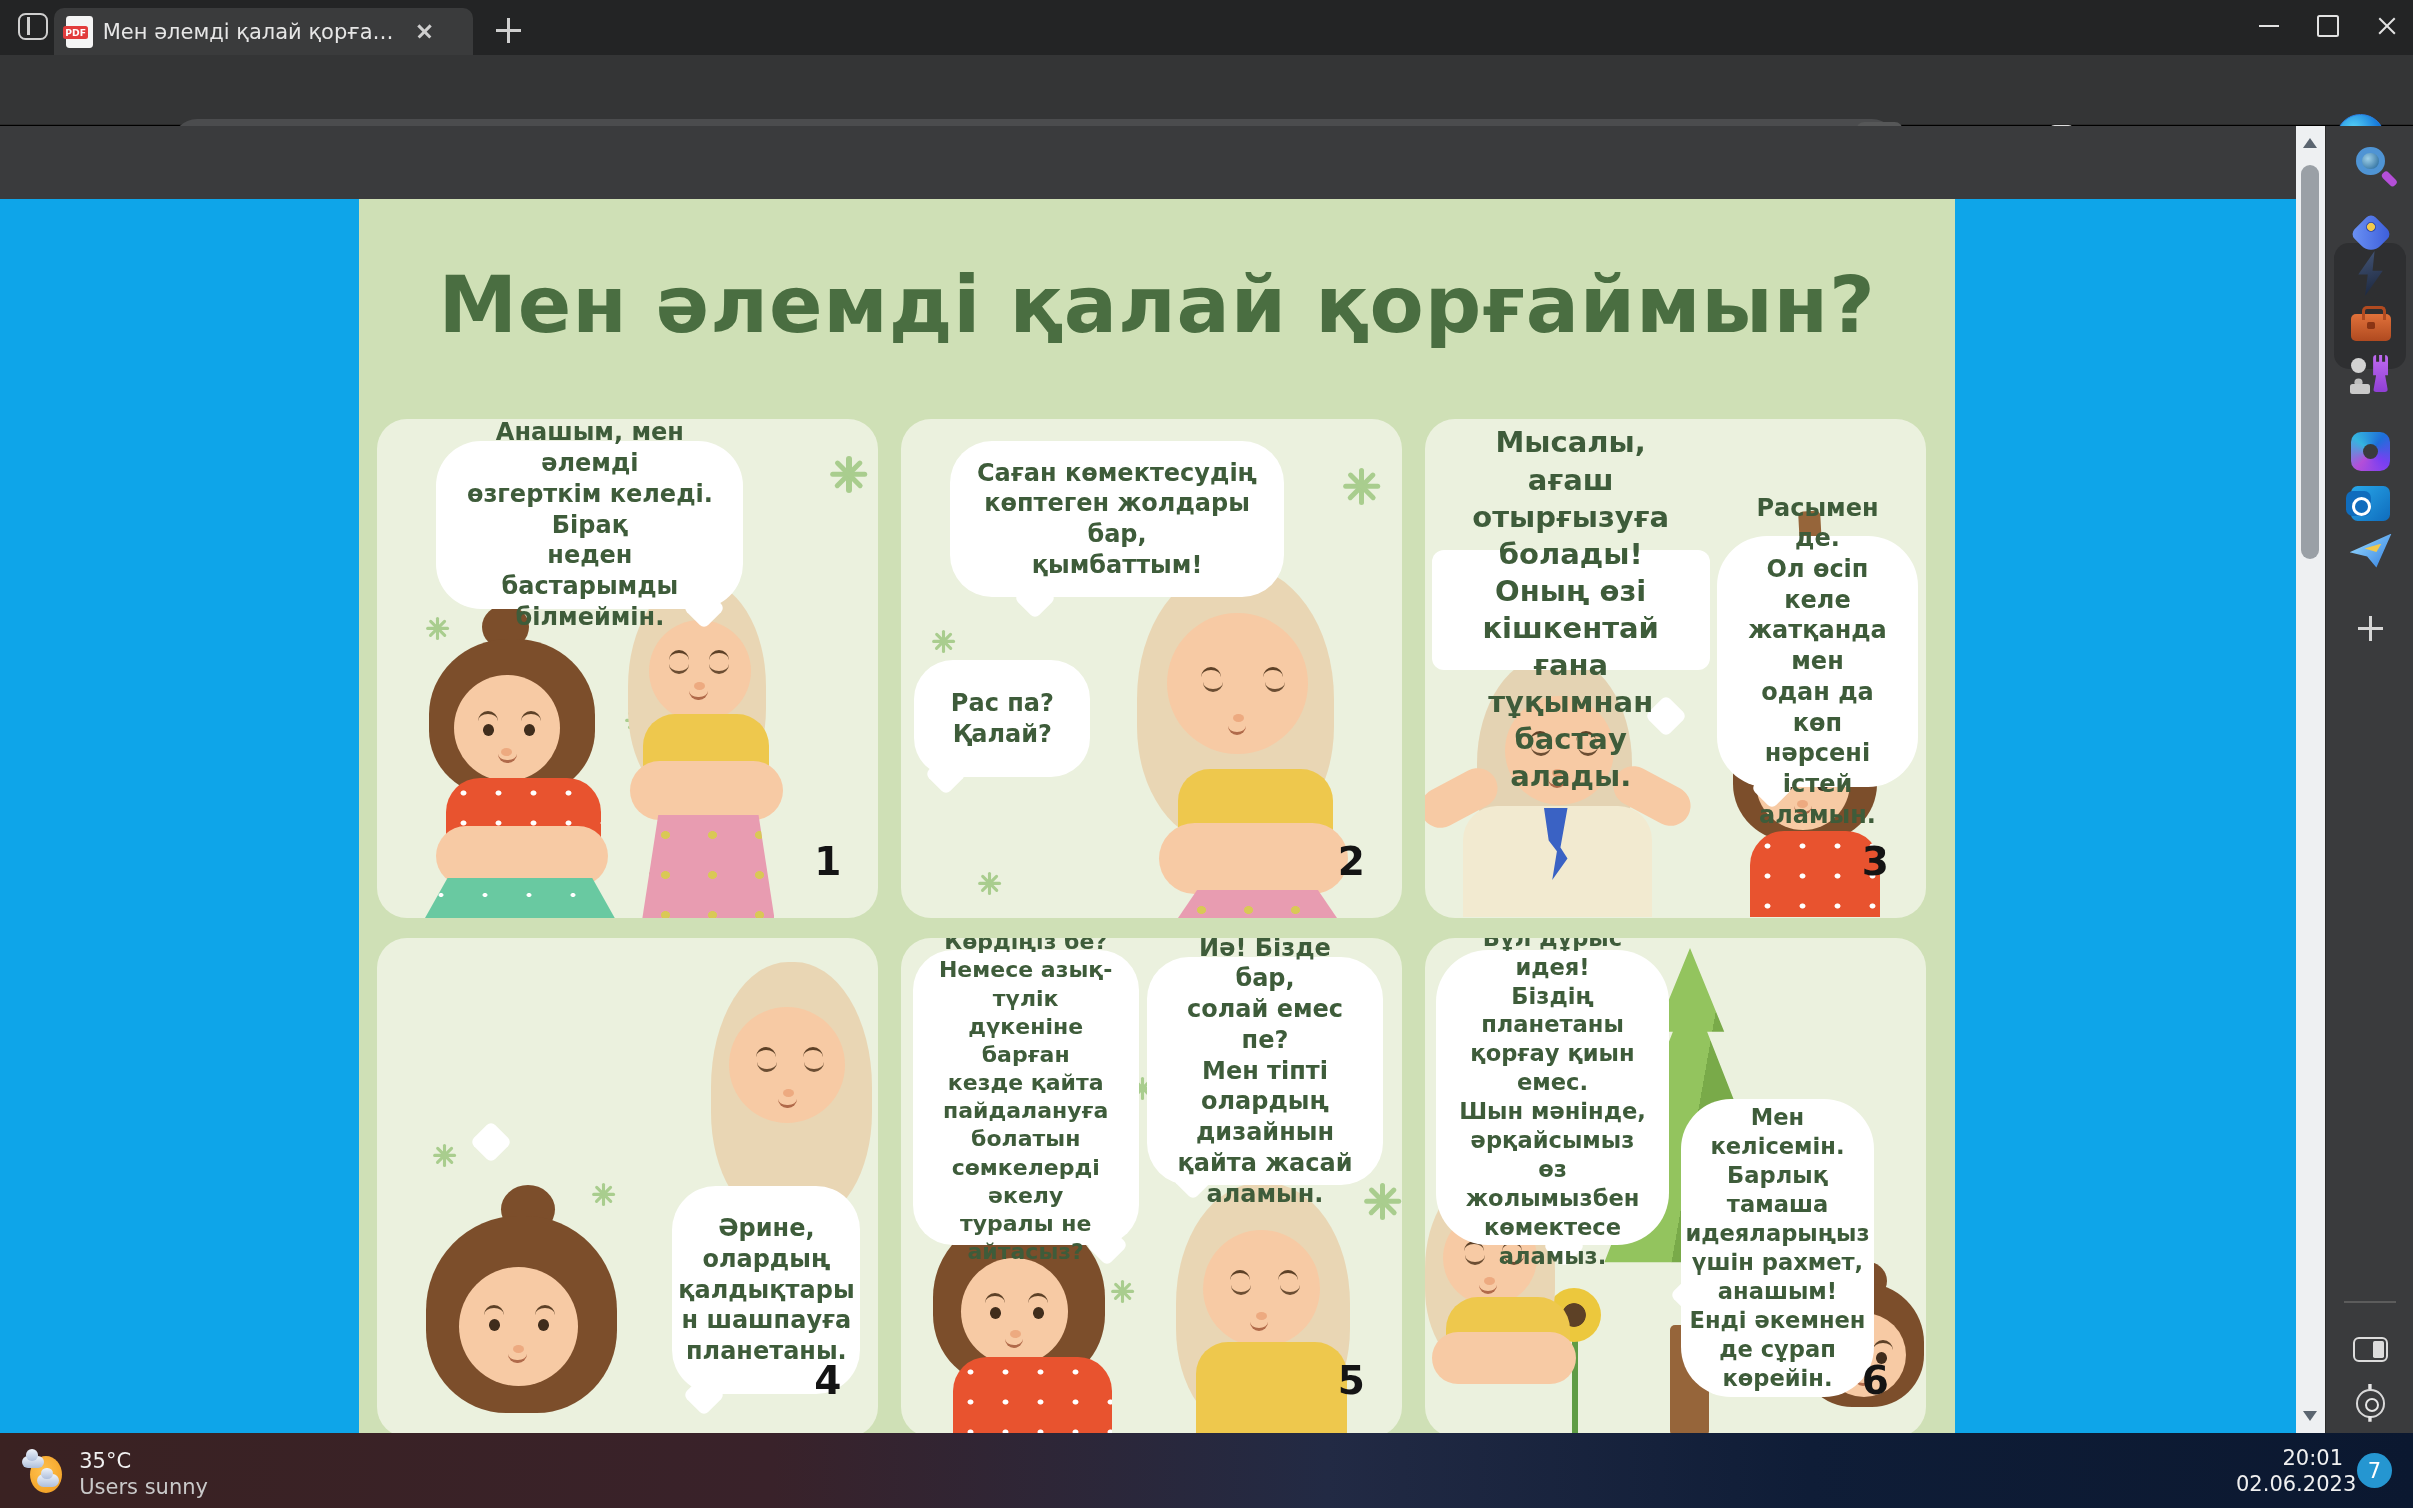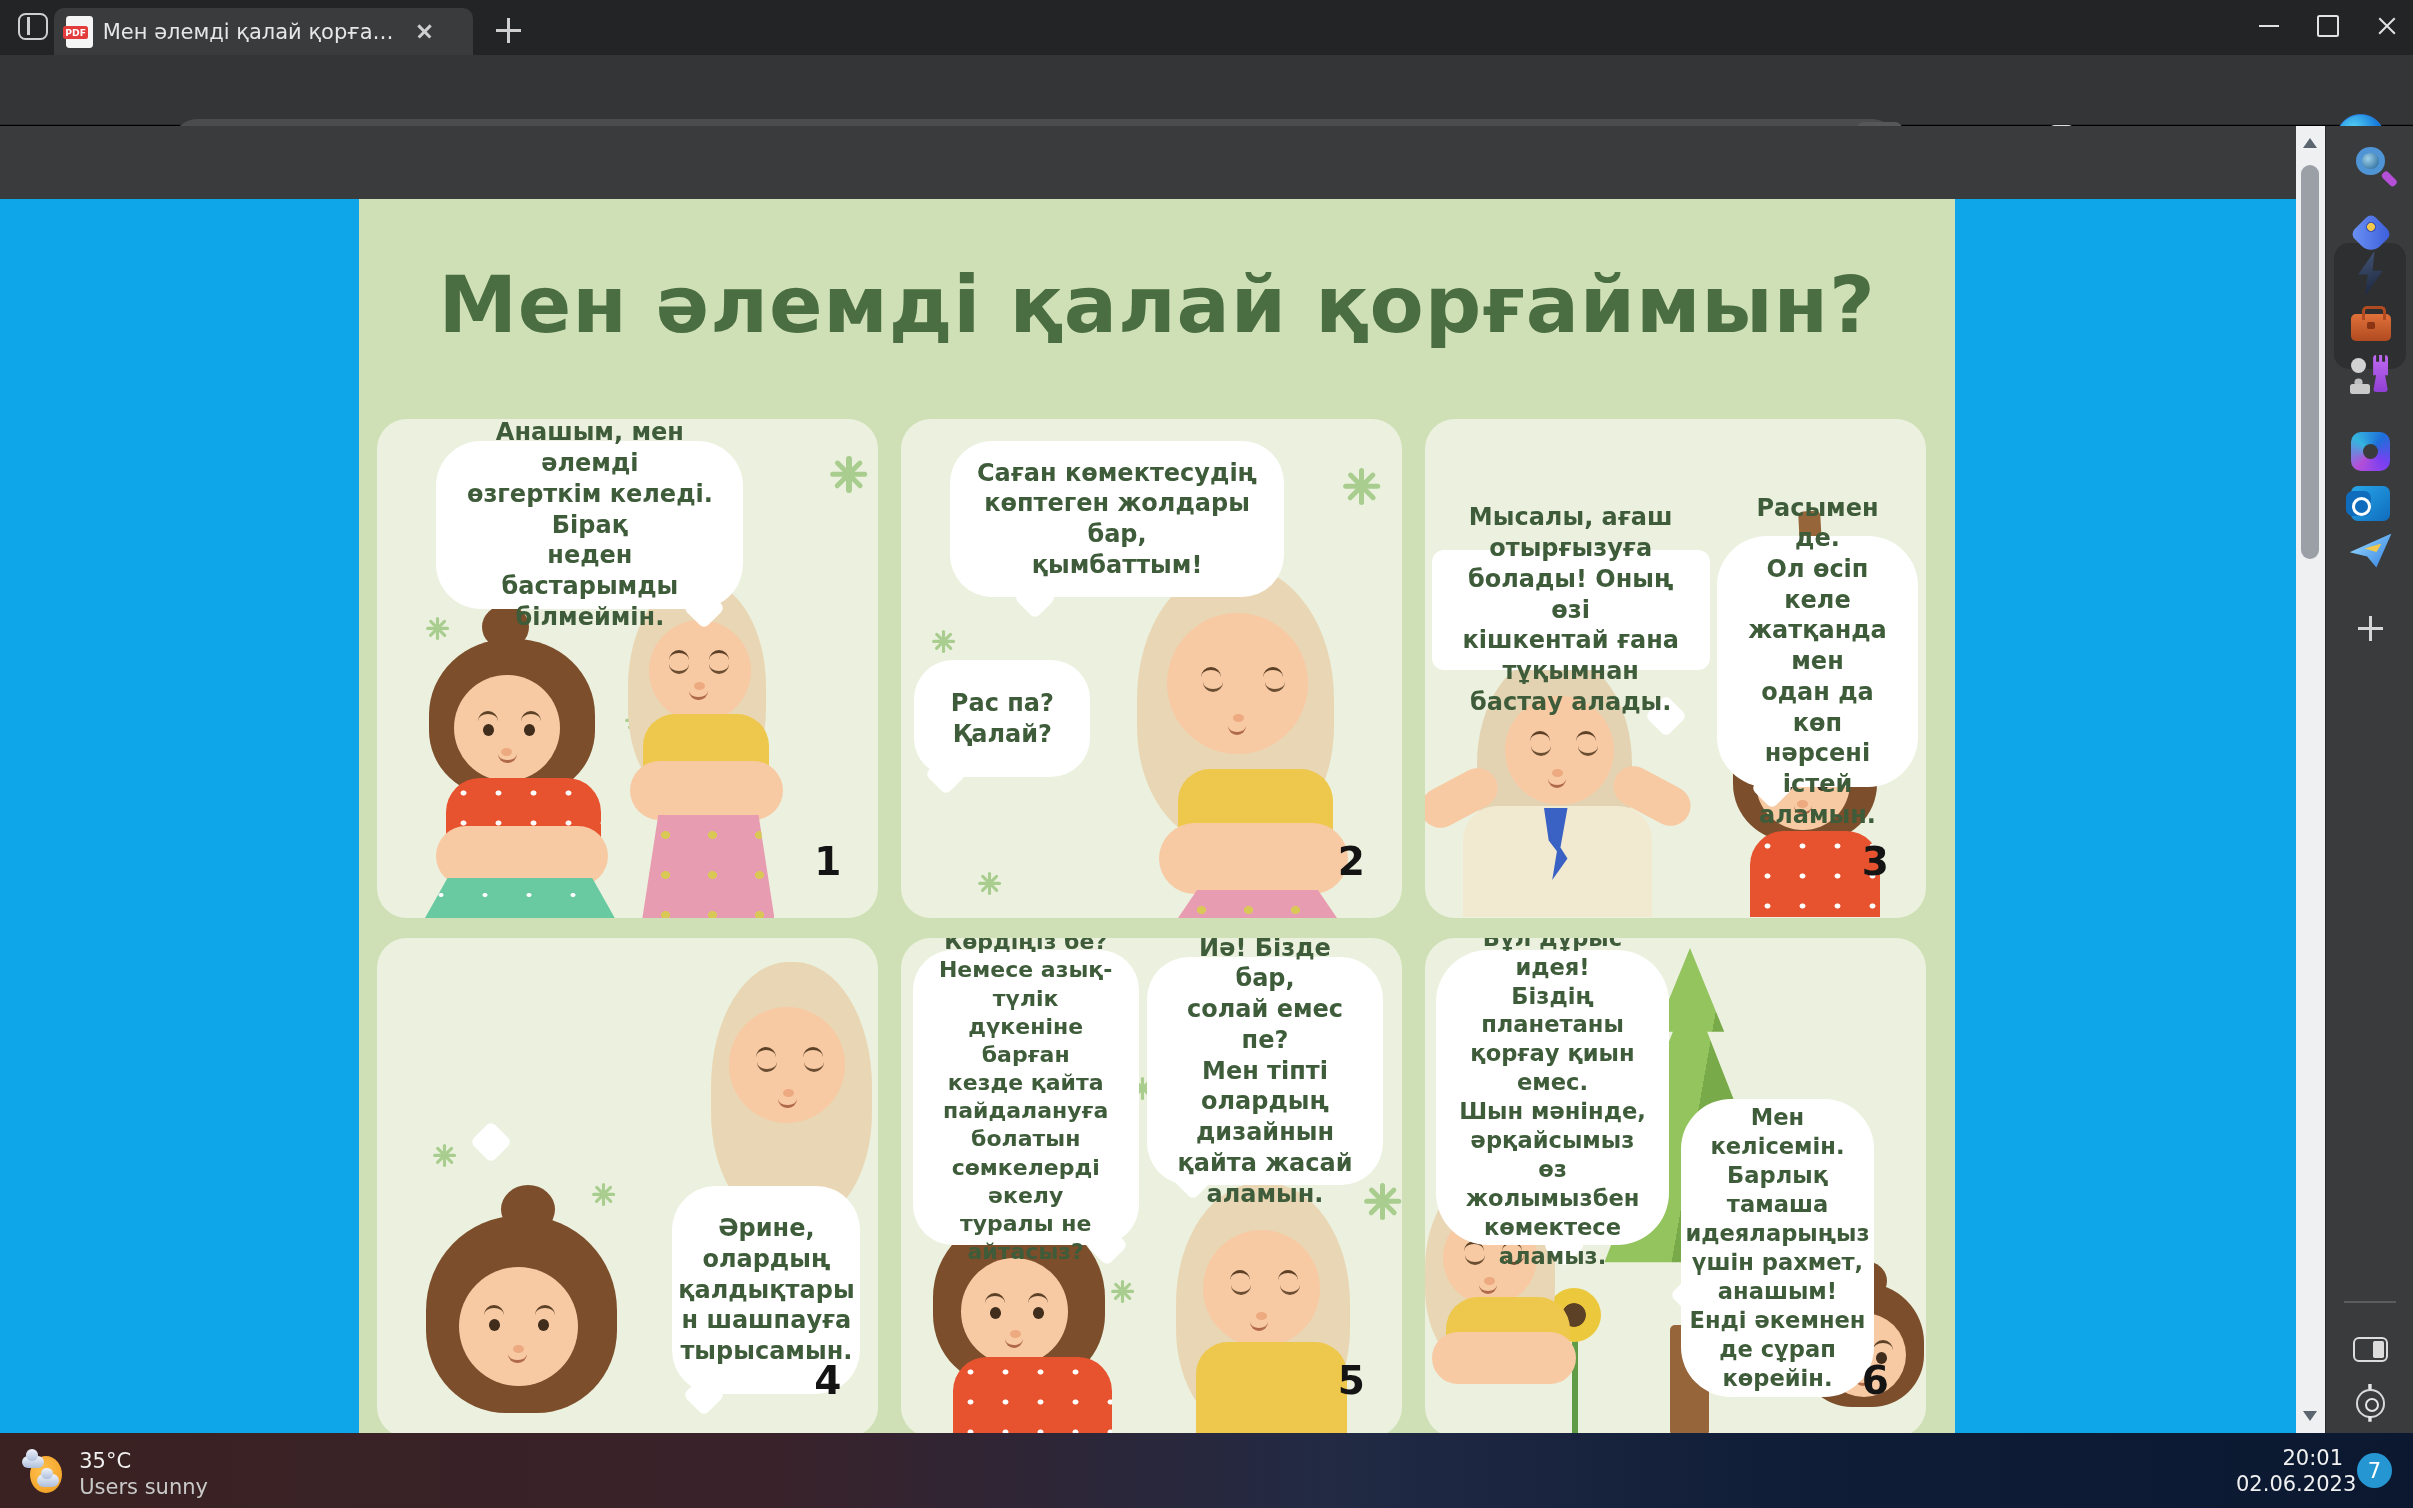--- a/index.html
+++ b/index.html
@@ -462,21 +462,21 @@
         <div class="abs face" style="left:331px;top:317px;width:94px;height:94px"></div>
         <div class="abs brow" style="left:352px;top:347px"></div>
           <div class="abs brow" style="left:389px;top:347px"></div>
         <div class="abs eyeo" style="left:357px;top:360px"></div>
           <div class="abs eyeo" style="left:392px;top:360px"></div>
         <div class="abs nose" style="left:372px;top:381px"></div>
           <div class="abs mouth" style="left:369px;top:387px"></div>
         <div class="abs topred" style="left:325px;top:412px;width:130px;height:86px"></div>
       </div>
       <div class="tail" style="left:226px;top:282px"></div>
-      <div class="bubble" style="left:6.7px;top:131px;width:278px;height:120px;border-radius:12px;font-size:24px">Мысалы, ағаш отырғызуға
+      <div class="bubble" style="left:6.7px;top:131px;width:278px;height:120px;border-radius:12px;font-size:29px">Мысалы, ағаш отырғызуға
 болады! Оның өзі
 кішкентай ғана тұқымнан
 бастау алады.</div>
       <div class="tail" style="left:332px;top:354px"></div>
       <div class="bubble" style="left:292px;top:117px;width:201px;height:251px;border-radius:50px;font-size:24px">Расымен де.
 Ол өсіп келе
 жатқанда мен
 одан да көп
 нәрсені істей
 аламын.</div>
@@ -516,21 +516,21 @@
           <div class="abs eyeo" style="left:161px;top:381px"></div>
         <div class="abs nose" style="left:136px;top:407px"></div>
           <div class="abs mouth" style="left:131px;top:416px"></div>
       </div>
       <div class="tail" style="left:99px;top:189px"></div>
       <div class="tail" style="left:312px;top:442px"></div>
       <div class="bubble" style="left:295px;top:248px;width:188px;height:208px;border-radius:44px;font-size:24px">Әрине,
 олардың
 қалдықтары
 н шашпауға
-тырысамын.</div>
+планетаны.</div>
       <div class="num">4</div>
     </div>
 
     <div class="abs panel" style="left:542px;top:739px">
       <div class="sp small" style="left:223px;top:132px">
           <i></i>
           <i></i>
           <i></i>
           <i></i>
         </div>

